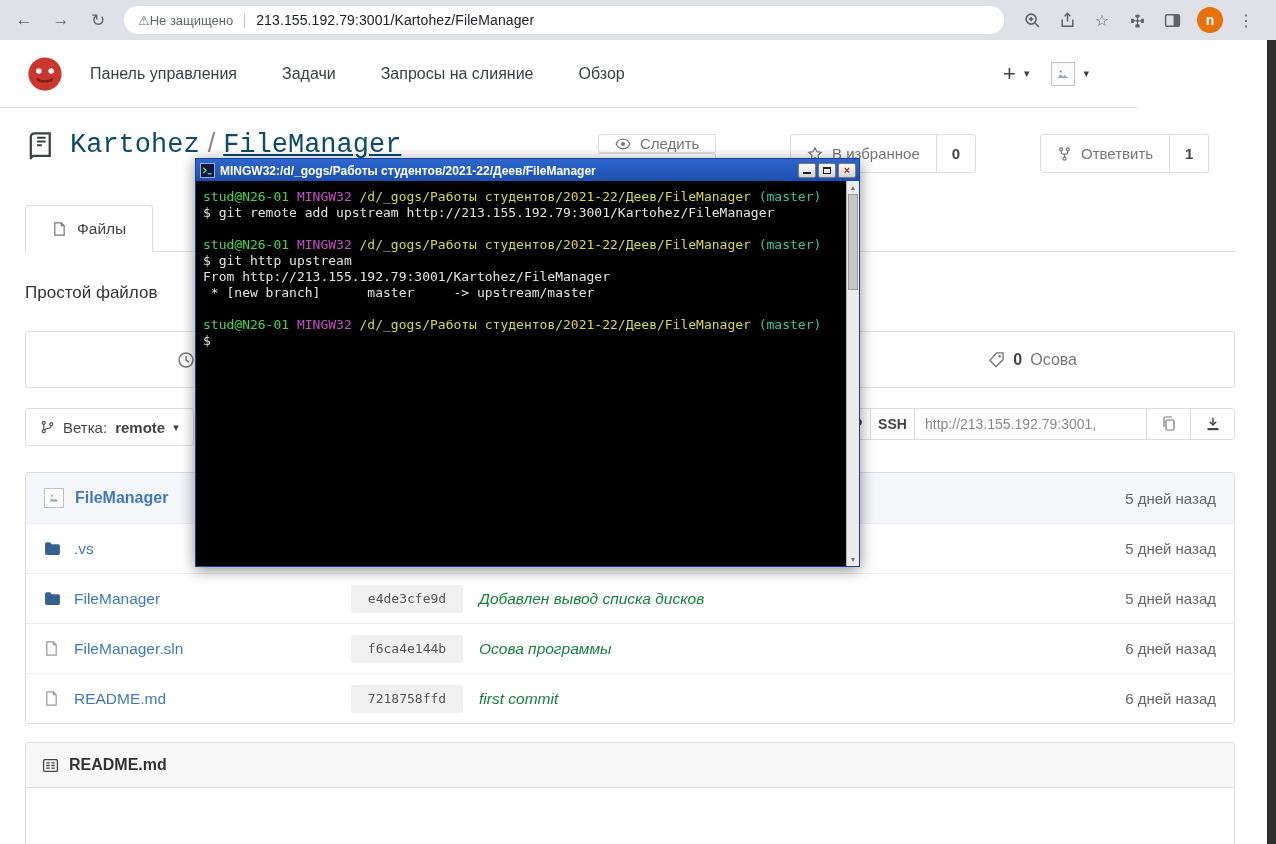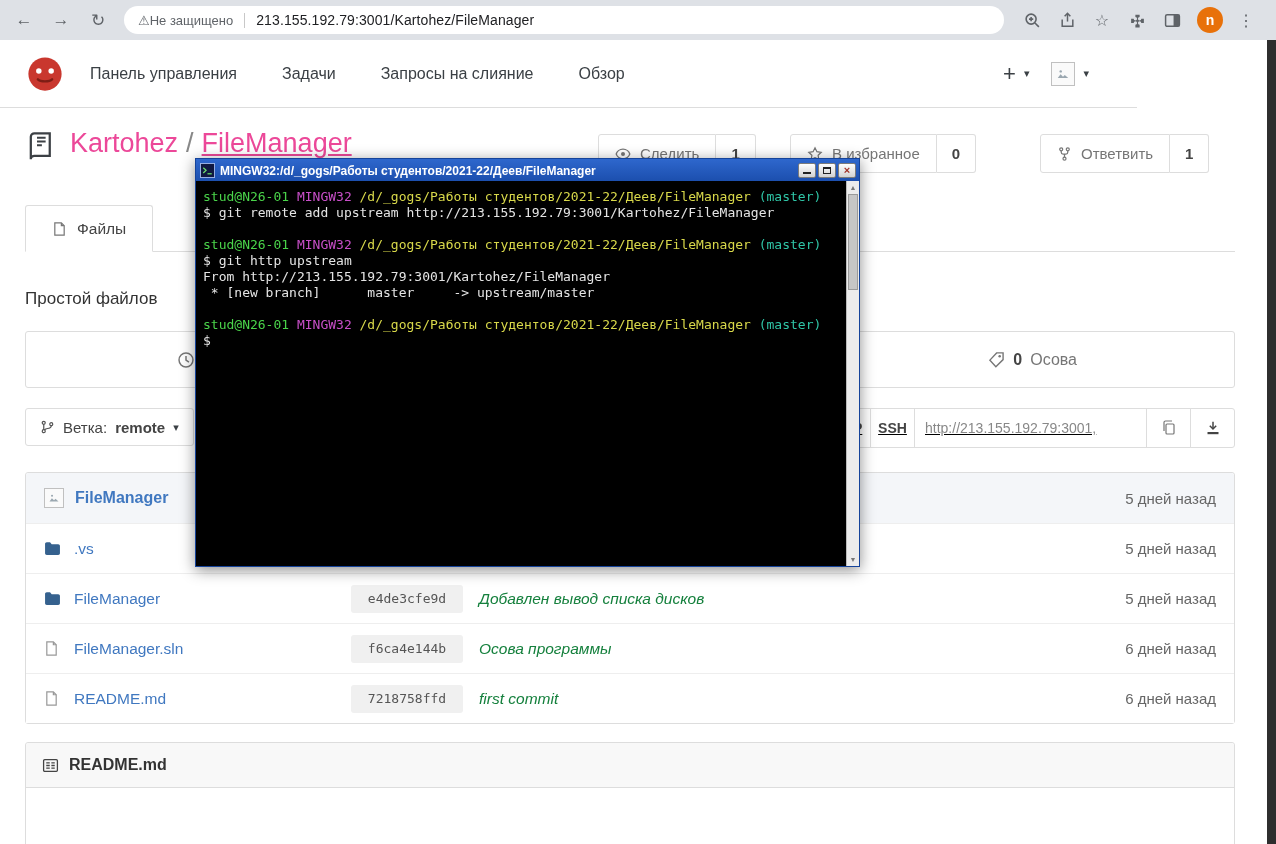--- a/index.html
+++ b/index.html
@@ -29,48 +29,48 @@
   .nav-link { cursor: pointer; white-space: nowrap; }
   .nav-right { margin-left: auto; margin-right: 48px; display: flex; align-items: center; gap: 8px; color: #3b4045; }
   .plus-btn { font-size: 22px; font-weight: 400; }
   .caret { font-size: 11px; color: #3b4045; }
   .avatar-broken { width: 24px; height: 24px; border: 1px solid #c0c0c0; background: #fafafa; display: flex; align-items: center; justify-content: center; }
 
   
   .repo-header { position: absolute; top: 126px; left: 25px; width: 1210px; height: 50px; }
   .repo-book-icon { position: absolute; left: 0; top: 5px; }
   .repo-title { position: absolute; left: 45px; top: 0; font-size: 27px; line-height: 34px; }
-  .repo-title a { color: #ec4899; text-decoration: none; }
+  .repo-title a { color: #0c4a6e; text-decoration: none; font-family: Liberation Mono, monospace; }
   .repo-sep { color: #888; margin: 0 8px; }
   .repo-name-link { text-decoration: underline !important; }
   .btn-group { position: absolute; top: 8px; height: 39px; display: flex; }
   .gbtn { border: 1px solid #ddd; background: #fff; color: #767676; font-size: 15px; display: flex; align-items: center; gap: 9px; padding: 0 16px; border-radius: 3px 0 0 3px; white-space: nowrap; }
   .gcount { border: 1px solid #ddd; border-left: none; padding: 0 15px; display: flex; align-items: center; color: #444; font-size: 15px; font-weight: bold; border-radius: 0 3px 3px 0; background: #fff; }
-  .grp-watch { left: 573px; }
+  .grp-watch { left: 573px; flex-direction: column; }
   .grp-star  { left: 765px; }
   .grp-fork  { left: 1015px; }
 
   
   .tab-bar { position: absolute; top: 205px; left: 25px; width: 1210px; height: 47px; border-bottom: 1px solid #ddd; }
   .tab-active { position: absolute; left: 0; top: 0; height: 47px; padding: 0 26px; background: #fff; border: 1px solid #ddd; border-bottom: 1px solid #fff; border-radius: 3px 3px 0 0; display: flex; align-items: center; gap: 10px; font-size: 15.5px; color: #444; }
 
   
-  .repo-desc { position: absolute; top: 283px; left: 25px; font-size: 17px; color: #333; margin-top: 6px; }
+  .repo-desc { position: absolute; top: 283px; left: 25px; font-size: 17px; color: #333; }
 
   
   .stats-bar { position: absolute; top: 331px; left: 25px; width: 1210px; height: 57px; border: 1px solid #ddd; border-radius: 3px; display: flex; background: #fff; }
   .stat-cell { flex: 1; display: flex; align-items: center; justify-content: center; gap: 8px; color: #767676; font-size: 16px; }
   .stat-spacer { width: 74px; }
   .stat-count { color: #444; font-weight: bold; }
 
   
   .branch-row { position: absolute; top: 408px; left: 25px; width: 1210px; height: 39px; }
   .branch-btn { position: absolute; left: 0; top: 0; height: 38px; border: 1px solid #ddd; border-radius: 3px; display: flex; align-items: center; gap: 8px; padding: 0 14px; font-size: 15px; color: #444; background: #fff; }
   .branch-btn b { font-weight: bold; }
-  .clone-group { position: absolute; right: 0; top: 0; height: 40px; display: flex; text-decoration: underline; }
+  .clone-group { position: absolute; right: 0; top: 0; height: 32px; display: flex; }
   .proto-btn { border: 1px solid #ddd; background: #fff; color: #444; font-size: 14px; font-weight: bold; display: flex; align-items: center; justify-content: center; margin-left: -1px; }
   .proto-http { width: 54px; border-radius: 3px 0 0 3px; }
   .proto-ssh { width: 45px; }
   .clone-input { width: 233px; border: 1px solid #ddd; margin-left: -1px; font-size: 14px; color: #888; padding: 0 10px; font-family: "Liberation Sans", sans-serif; outline: none; }
   .icon-btn { width: 45px; border: 1px solid #ddd; background: #fff; margin-left: -1px; display: flex; align-items: center; justify-content: center; }
   .icon-btn:last-child { border-radius: 0 3px 3px 0; }
 
   
   .file-table { position: absolute; top: 472px; left: 25px; width: 1210px; border: 1px solid #ddd; border-radius: 3px; background: #fff; }
   .ft-header { height: 50px; background: #f4f6f9; display: flex; align-items: center; padding: 0 18px; border-radius: 3px 3px 0 0; }

